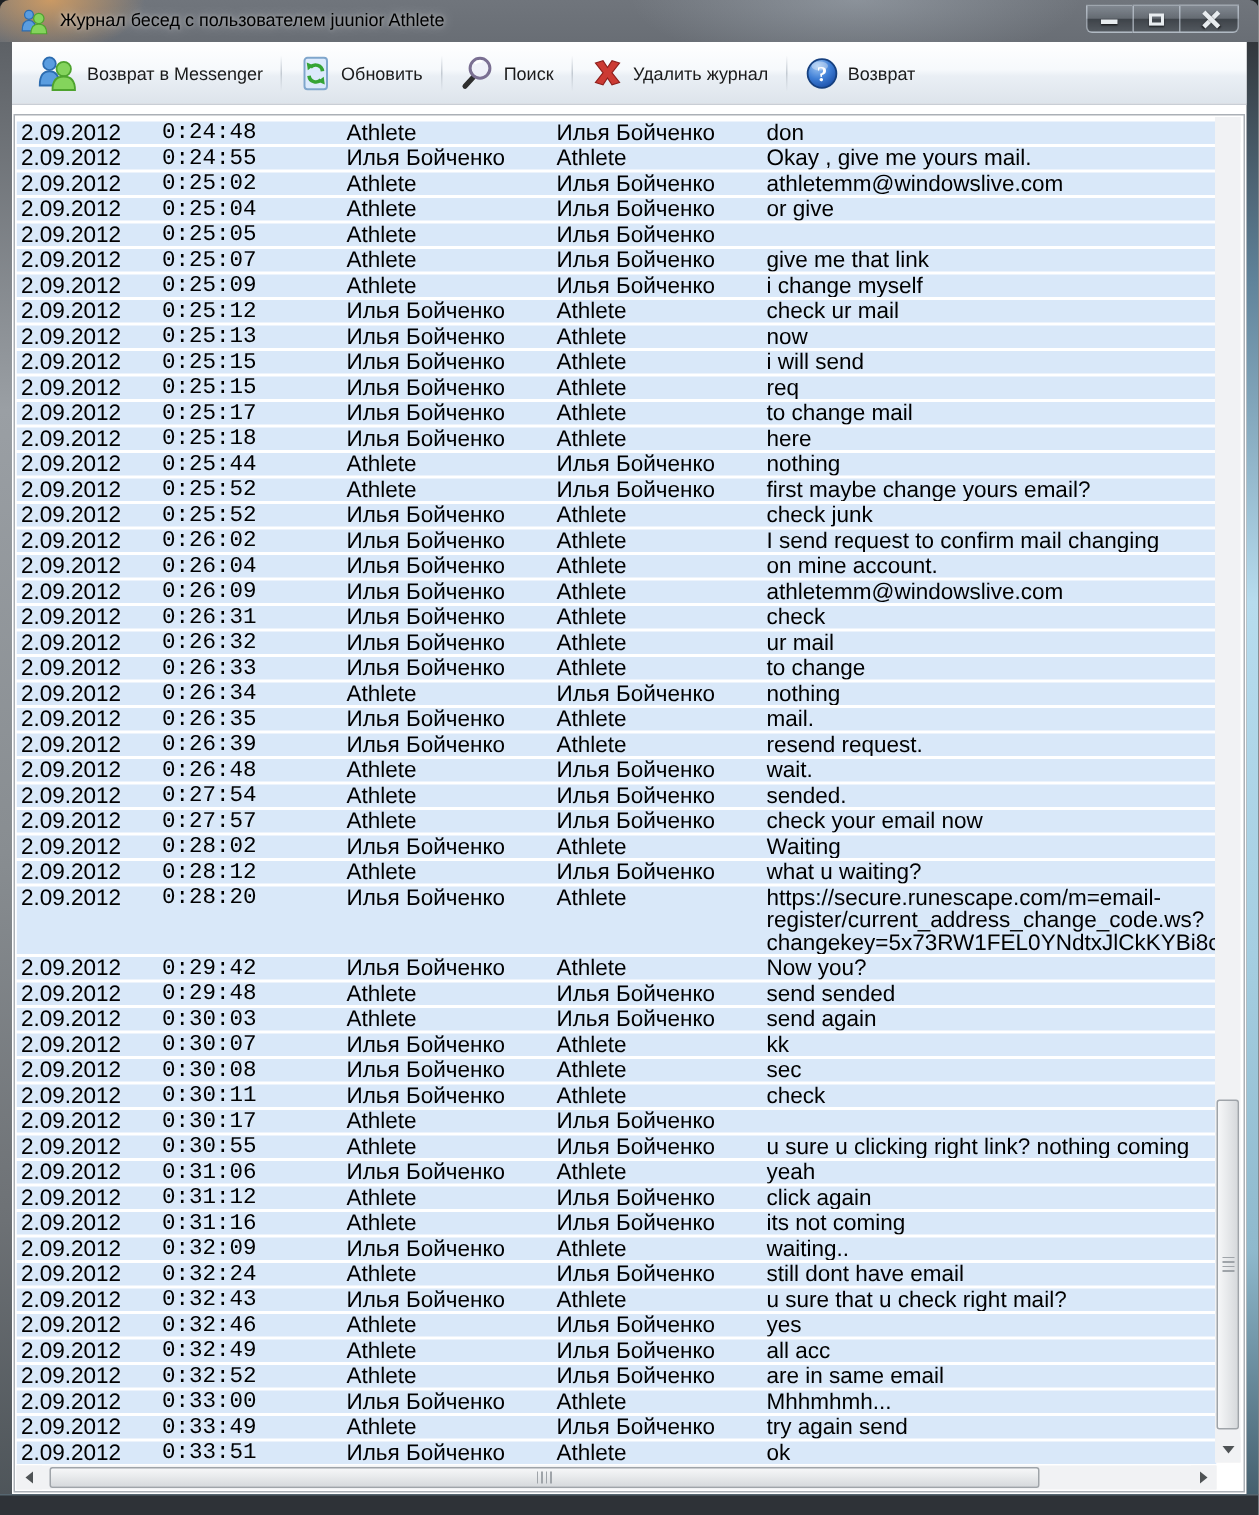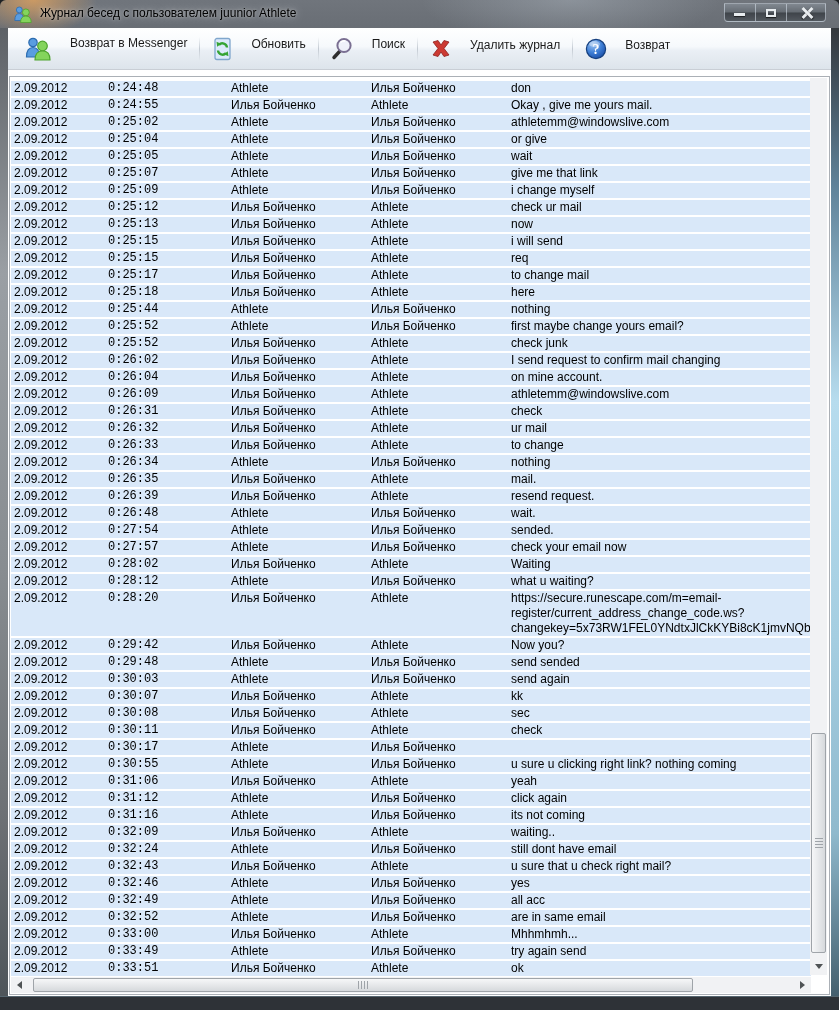--- a/index.html
+++ b/index.html
@@ -59,34 +59,34 @@
   
   .content { position:absolute; left:8px; right:8px; top:28px; bottom:14px; background:#fff; }
   
   .toolbar {
     position:absolute; left:0; right:0; top:0; height:42px;
     background:linear-gradient(180deg,#ffffff 0%,#f6f9fc 45%,#eaeff5 55%,#dde4eb 100%);
     border-bottom:1px solid #c9ced5;
     display:flex; align-items:center; padding-left:8px;
   }
   .tb-btn {
-    display:flex; align-items:flex-start; gap:18px; padding:4px 9px; border-radius:3px;
+    display:flex; align-items:center; gap:6px; padding:4px 9px; border-radius:3px;
     font-size:12px; color:var(--toolbar-text,#1a1a1a); cursor:default; white-space:nowrap;
   }
   .tb-sep { width:1px; height:24px; background:linear-gradient(180deg,rgba(160,168,178,0),#c3cad2,rgba(160,168,178,0)); margin:0 3px; }
   .tb-icon { display:block; }
   
   .list-frame {
     position:absolute; left:1px; right:1px; top:48px; bottom:1px;
     border:1px solid #abb0b6; background:#fff; overflow:hidden;
   }
   .rows { position:absolute; left:1px; top:1px; width:800px; bottom:17px; overflow:hidden; padding-top:3px; }
   .row {
     position:relative; background:var(--row-bg,#d9e8f9);
-    min-height:15px; line-height:15px; margin-bottom:2px; font-size:12px; color:#000;
+    min-height:15px; line-height:15px; margin-bottom:2px; font-size:15px; color:#000;
   }
   .cell { position:absolute; top:0; white-space:nowrap; }
   .cell-date { left:3px; }
   .cell-time { left:97px;font-family:Liberation Mono, monospace; }
   .cell-from { left:220px; }
   .cell-to   { left:360px; }
   .cell-message {
     position:relative; display:block; margin-left:500px; max-width:300px;
     white-space:pre-line; overflow:hidden;
   }
@@ -252,21 +252,20 @@
             <span class="cell cell-time">0:25:04</span>
             <span class="cell cell-from">Athlete</span>
             <span class="cell cell-to">Илья Бойченко</span>
             <span class="cell-message">or give</span>
           </div>
           <div class="row">
             <span class="cell cell-date">2.09.2012</span>
             <span class="cell cell-time">0:25:05</span>
             <span class="cell cell-from">Athlete</span>
             <span class="cell cell-to">Илья Бойченко</span>
-            <span class="cell-message">wait</span>
           </div>
           <div class="row">
             <span class="cell cell-date">2.09.2012</span>
             <span class="cell cell-time">0:25:07</span>
             <span class="cell cell-from">Athlete</span>
             <span class="cell cell-to">Илья Бойченко</span>
             <span class="cell-message">give me that link</span>
           </div>
           <div class="row">
             <span class="cell cell-date">2.09.2012</span>

